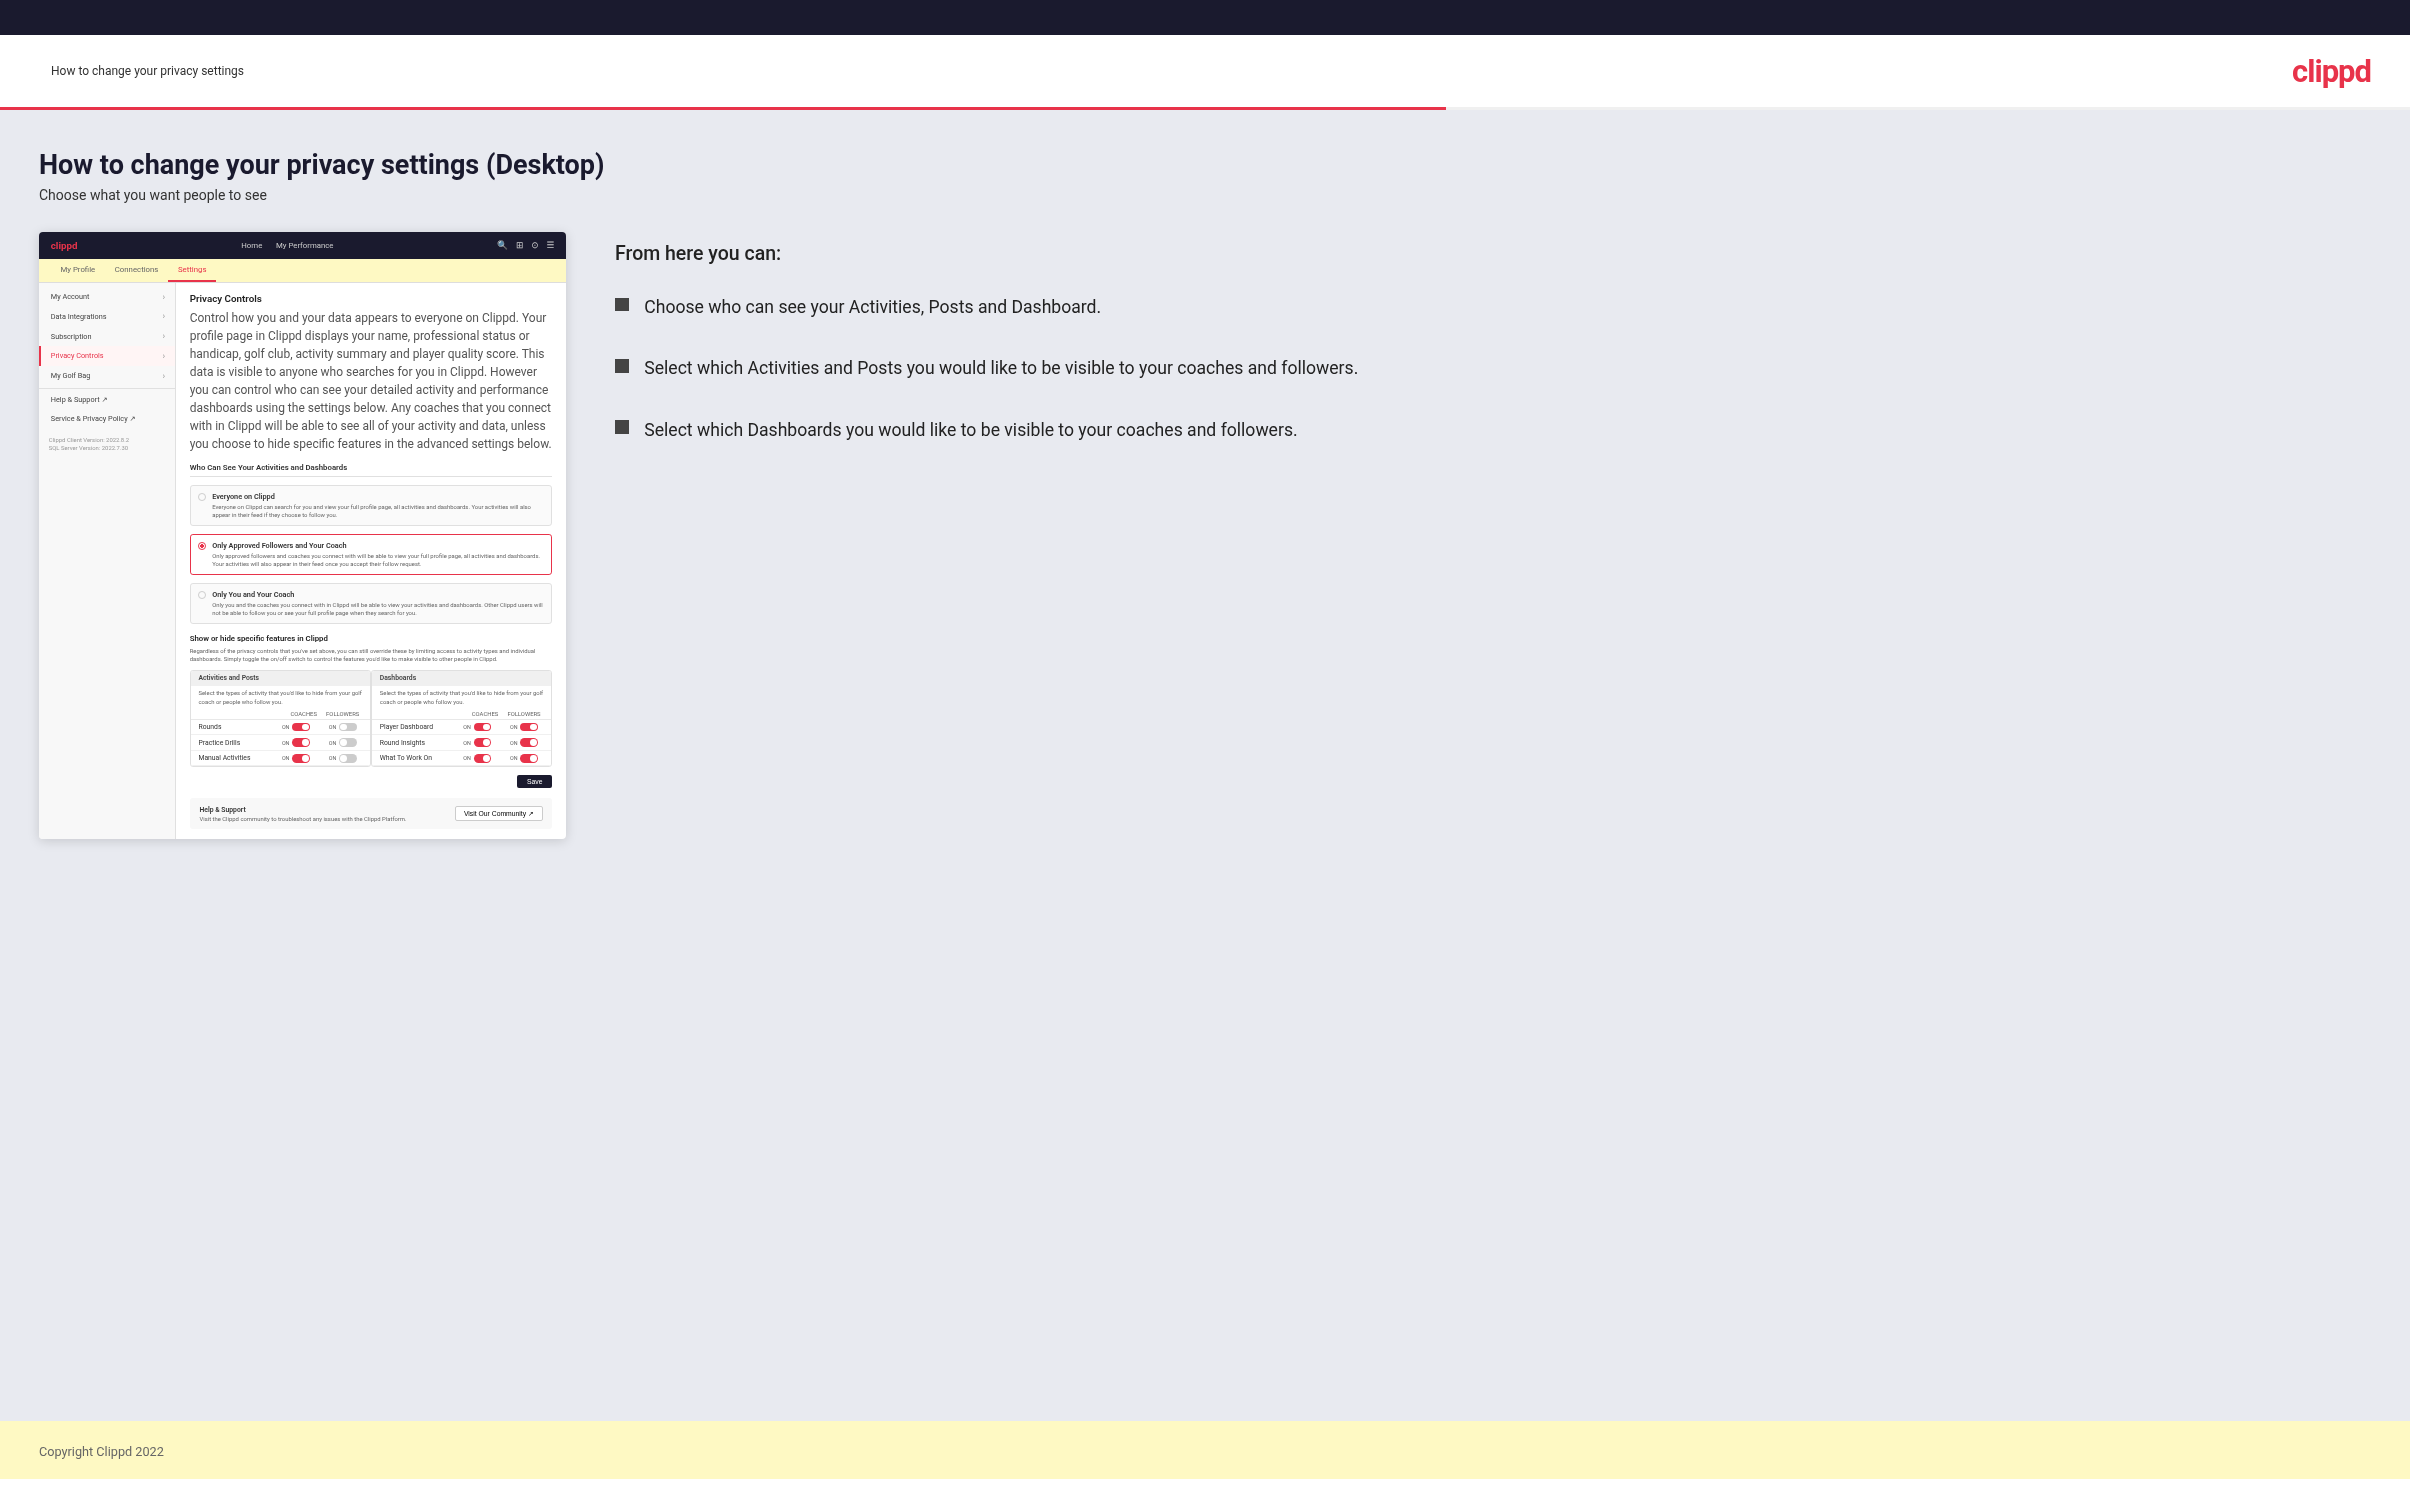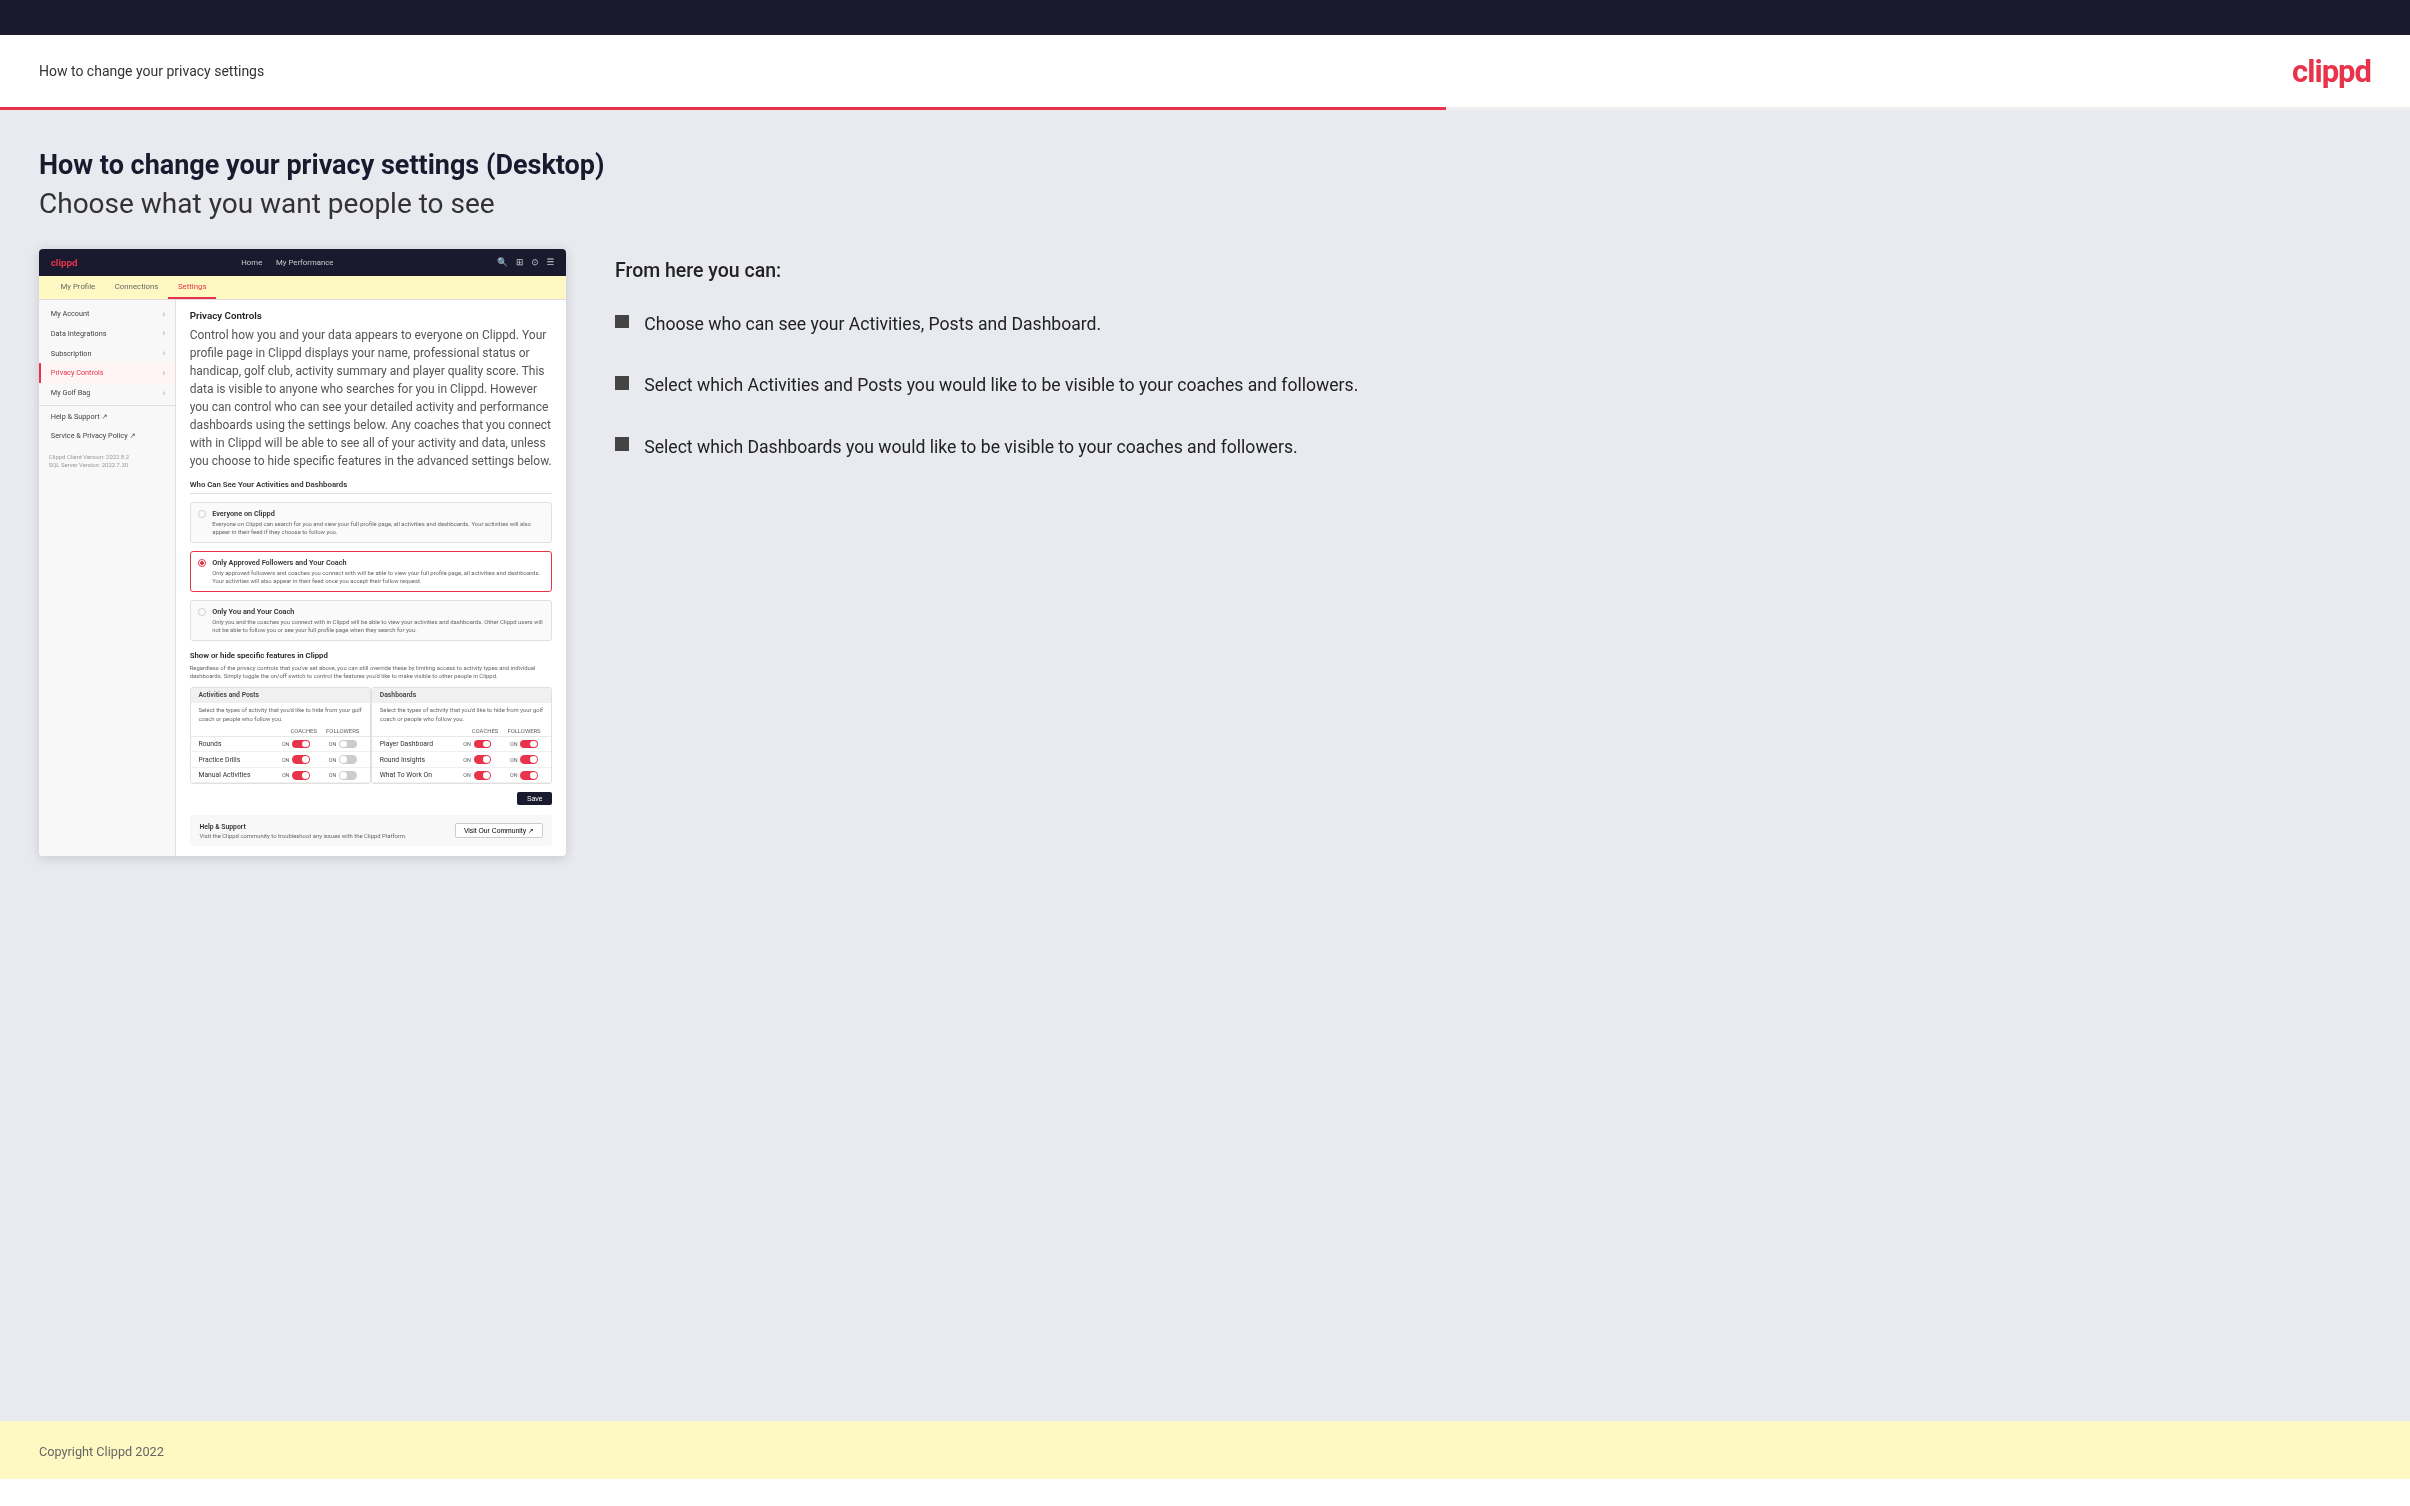--- a/index.html
+++ b/index.html
@@ -19,23 +19,24 @@
 
     
     .header {
       display: flex;
       align-items: center;
       justify-content: space-between;
       padding: 17.6px 39px;
       background: #fff;
     }
     .header-title {
-      font-size: 14px;
+      font-size: 12px;
       color: #333;
       font-weight: 400;
+      margin-left: 12px;
     }
     .logo {
       font-size: 31px;
       font-weight: 700;
       color: #e8334a;
       letter-spacing: -1px;
     }
 
     
     .red-divider {
@@ -51,21 +52,21 @@
       min-height: calc(100vh - 195px);
     }
 
     .page-heading {
       font-size: 27px;
       font-weight: 700;
       color: #1a1a2e;
       margin-bottom: 5.9px;
     }
     .page-subheading {
-      font-size: 28px;
+      font-size: 14px;
       font-weight: 400;
       color: #333;
       margin-bottom: 29px;
     }
 
     
     .content-columns {
       display: flex;
       gap: 49px;
       align-items: flex-start;

